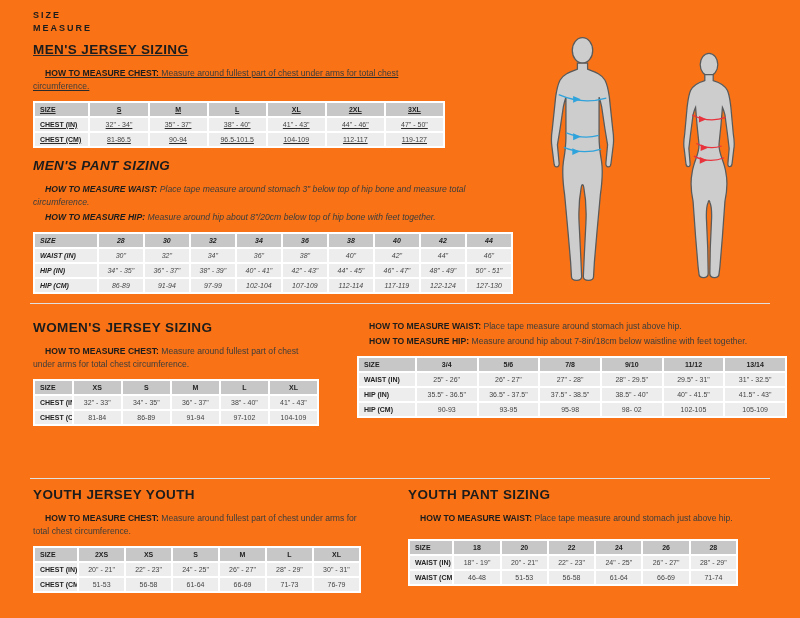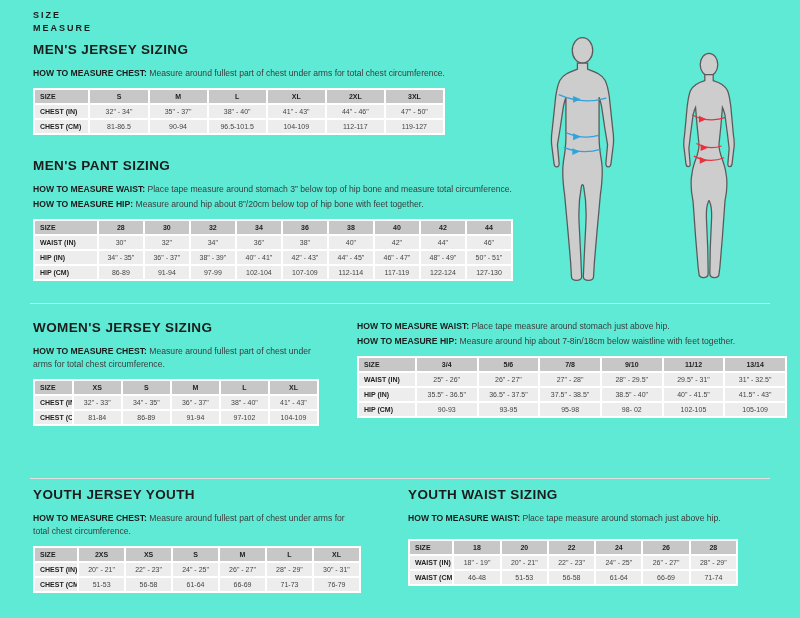--- a/index.html
+++ b/index.html
@@ -1,30 +1,30 @@
 <!DOCTYPE html>
 <html><head>
 <meta charset="utf-8">
 <style>
   * { margin:0; padding:0; box-sizing:border-box; }
   html,body { background:#ffffff; }
   .page {
-    position:relative; width:800px; height:618px; background:#5eead4;
+    position:relative; width:800px; height:618px; background:#f97316;
     font-family:"Liberation Sans", sans-serif; color:#2b2b2b; overflow:hidden;
   }
   .brand {
     position:absolute; left:33px; top:9px;
     font-size:9px; font-weight:bold; letter-spacing:2px; line-height:1.45; color:#1c1c1c;
   }
   .section { position:absolute; }
   .section h2 {
     font-size:13.5px; font-weight:bold; letter-spacing:0.4px; color:#1c1c1c; margin-bottom:10px;
   }
   .measure { font-size:8.6px; line-height:1.5; color:#3c3c3c; margin-bottom:2px; }
-  .mlabel { font-weight:bold; color:#1c1c1c; }
+  .mlabel { font-weight:bold; color:#1c1c1c;margin-left:12px; }
   table {
     border-collapse:separate; border-spacing:2px; table-layout:fixed;
     width:100%; margin-top:8px; background:#ffffff;
   }
   th, td {
     font-size:7px; height:13px; padding:1px 2px; text-align:center; vertical-align:middle;
     overflow:hidden; white-space:nowrap;
   }
   thead th { background:#c7c7c8; font-weight:bold; color:#222; text-align:center; }
   thead th:first-child { text-align:left; padding-left:5px; }
@@ -36,21 +36,21 @@
 </head>
 <body>
 
 <div class="page">
 
   <div class="brand">
     <div>SIZE</div>
     <div>MEASURE</div>
   </div>
 
-  <div class="section" style="left:33px; top:42px; width:412px;">
+  <div class="section" style="left:33px; top:42px; width:412px;text-decoration:underline;">
     <h2>MEN'S JERSEY SIZING</h2>
     <p class="measure">
       <span class="mlabel">HOW TO MEASURE CHEST:</span>
       <span>Measure around fullest part of chest under arms for total chest circumference.</span>
     </p>
     <table>
         <thead>
           <tr>
             <th style="width: 13.5%;">SIZE</th>
             <th>S</th>
@@ -77,21 +77,21 @@
             <td>90-94</td>
             <td>96.5-101.5</td>
             <td>104-109</td>
             <td>112-117</td>
             <td>119-127</td>
           </tr>
         </tbody>
       </table>
   </div>
 
-  <div class="section" style="left:33px; top:158px; width:480px;">
+  <div class="section" style="left:33px; top:158px; width:480px;font-style:italic;">
     <h2>MEN'S PANT SIZING</h2>
     <p class="measure">
       <span class="mlabel">HOW TO MEASURE WAIST:</span>
       <span>Place tape measure around stomach 3” below top of hip bone and measure total circumference.</span>
     </p>
     <p class="measure">
       <span class="mlabel">HOW TO MEASURE HIP:</span>
       <span>Measure around hip about 8”/20cm below top of hip bone with feet together.</span>
     </p>
     <table>
@@ -306,21 +306,21 @@
             <td>61-64</td>
             <td>66-69</td>
             <td>71-73</td>
             <td>76-79</td>
           </tr>
         </tbody>
       </table>
   </div>
 
   <div class="section" style="left:408px; top:487px; width:330px;">
-    <h2>YOUTH WAIST SIZING</h2>
+    <h2>YOUTH PANT SIZING</h2>
     <p class="measure" style="margin-bottom:14px;">
       <span class="mlabel">HOW TO MEASURE WAIST:</span>
       <span>Place tape measure around stomach just above hip.</span>
     </p>
     <table>
         <thead>
           <tr>
             <th style="width: 13.5%;">SIZE</th>
             <th>18</th>
             <th>20</th>

